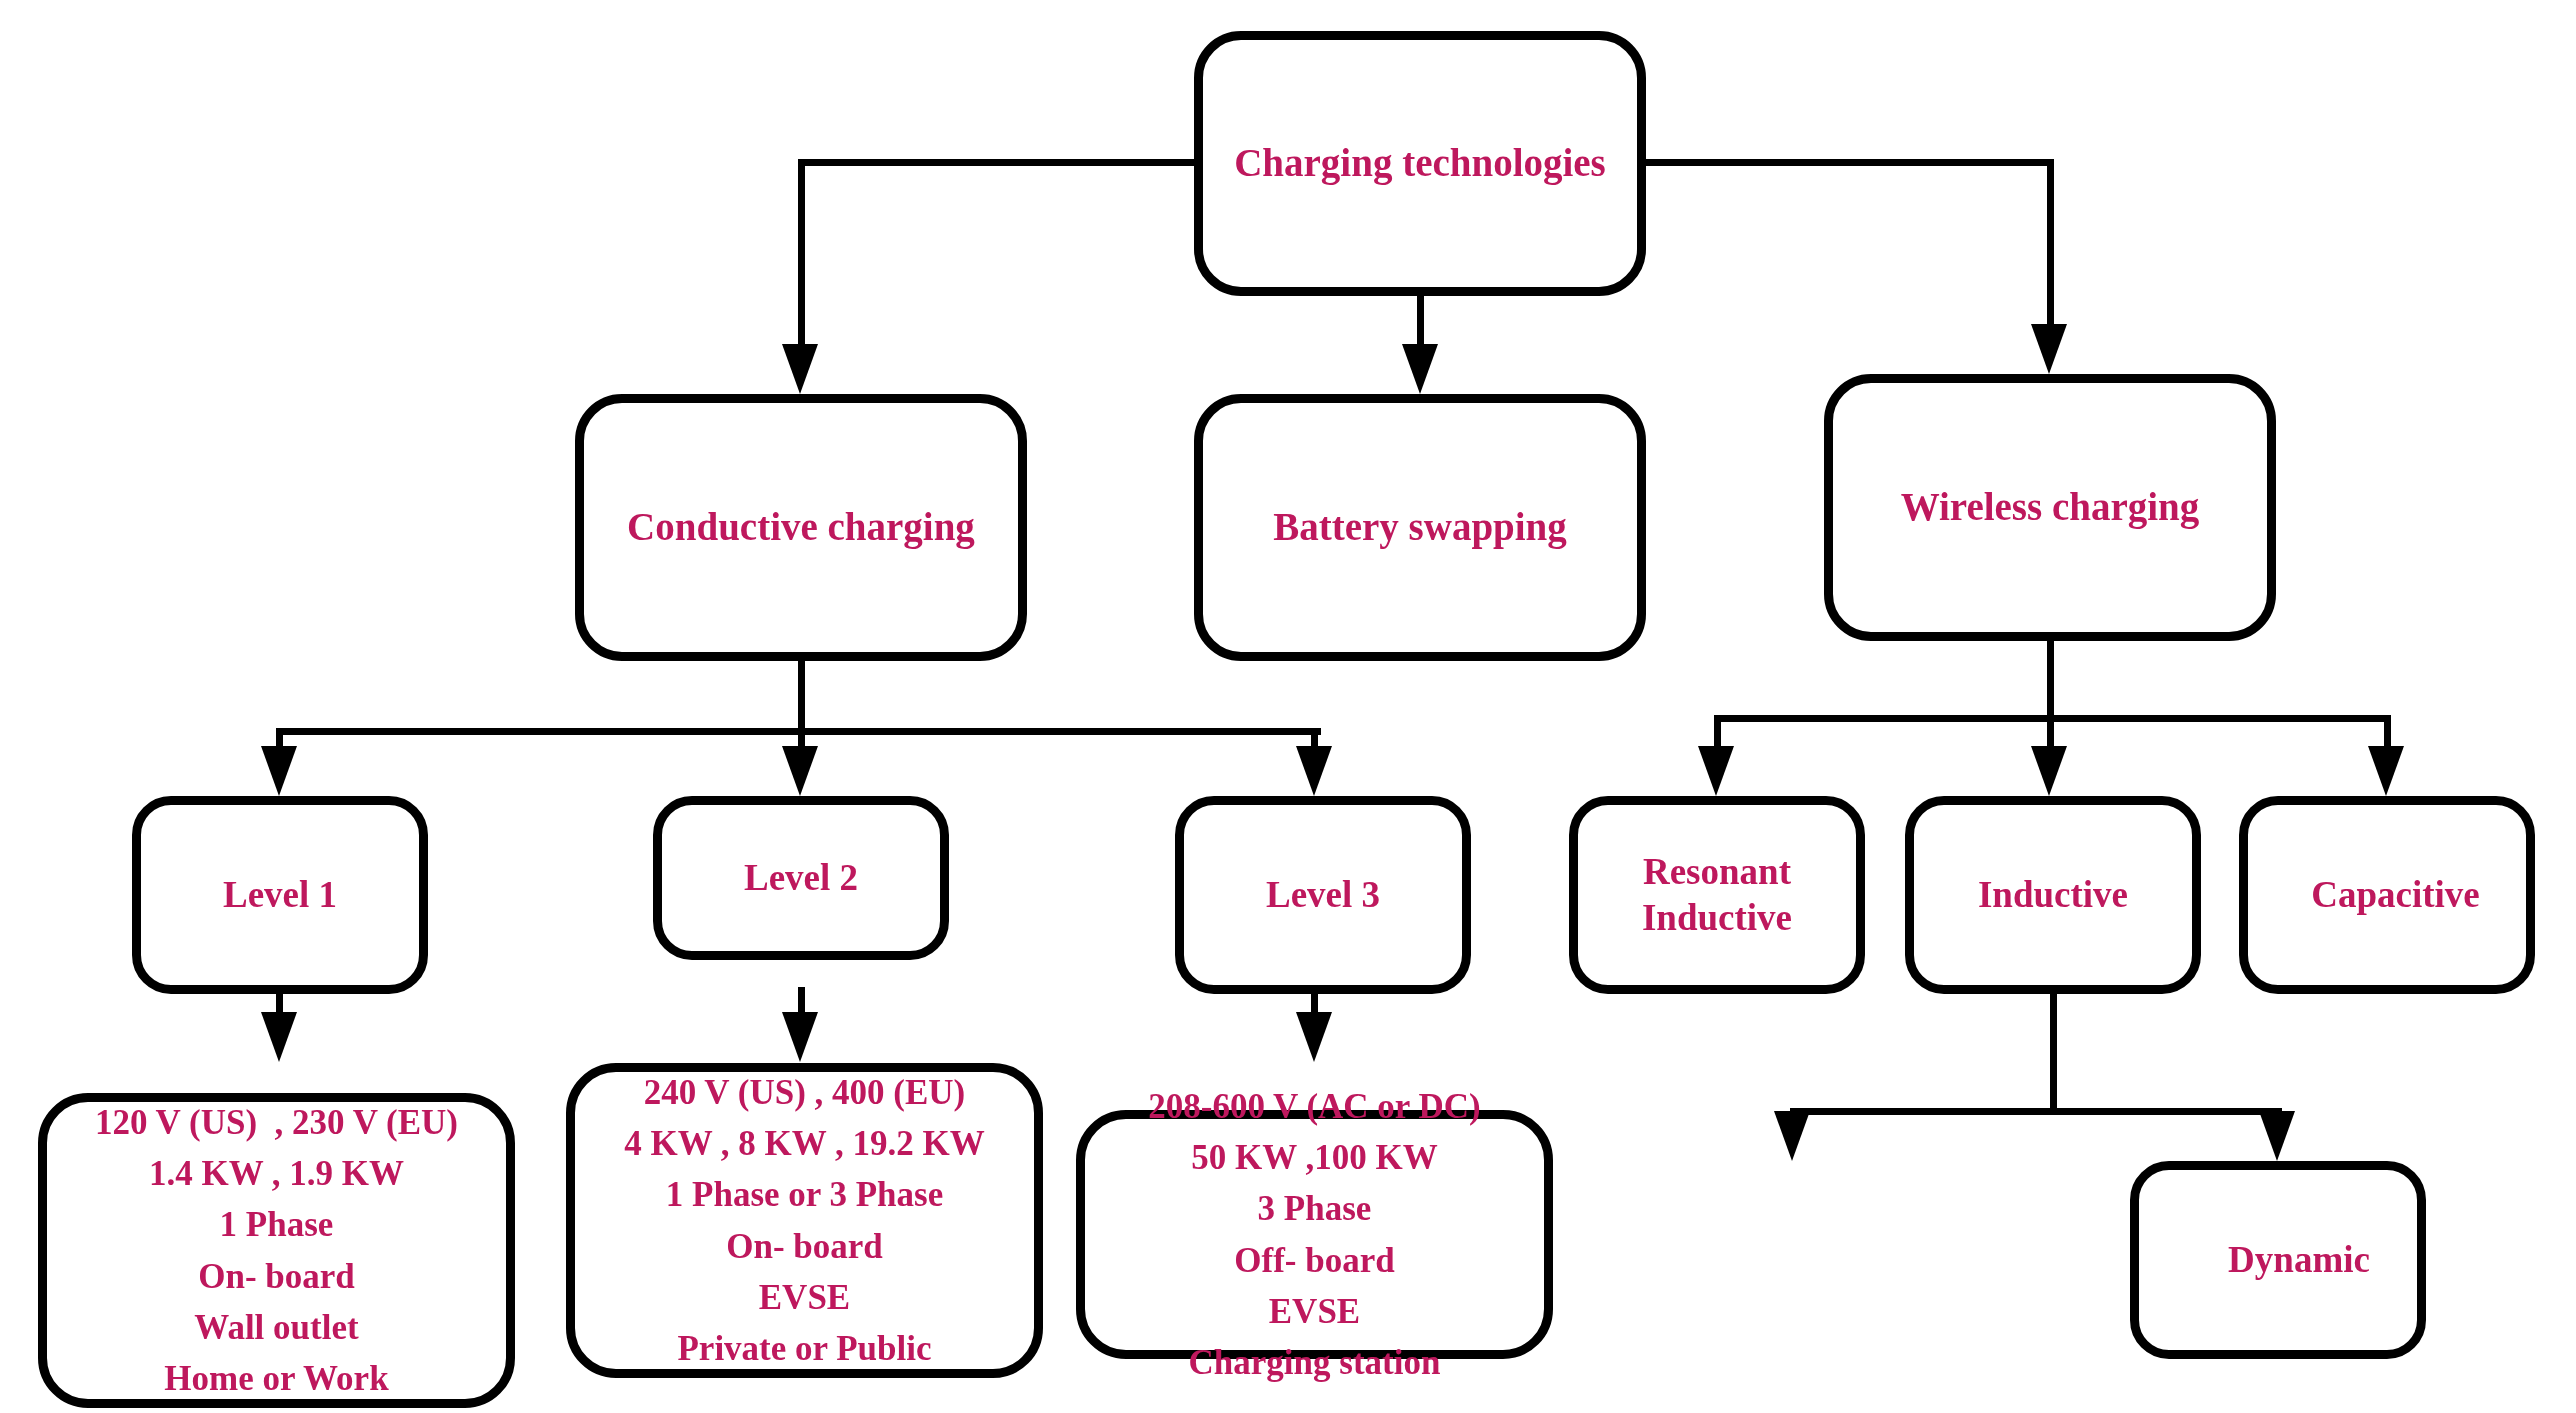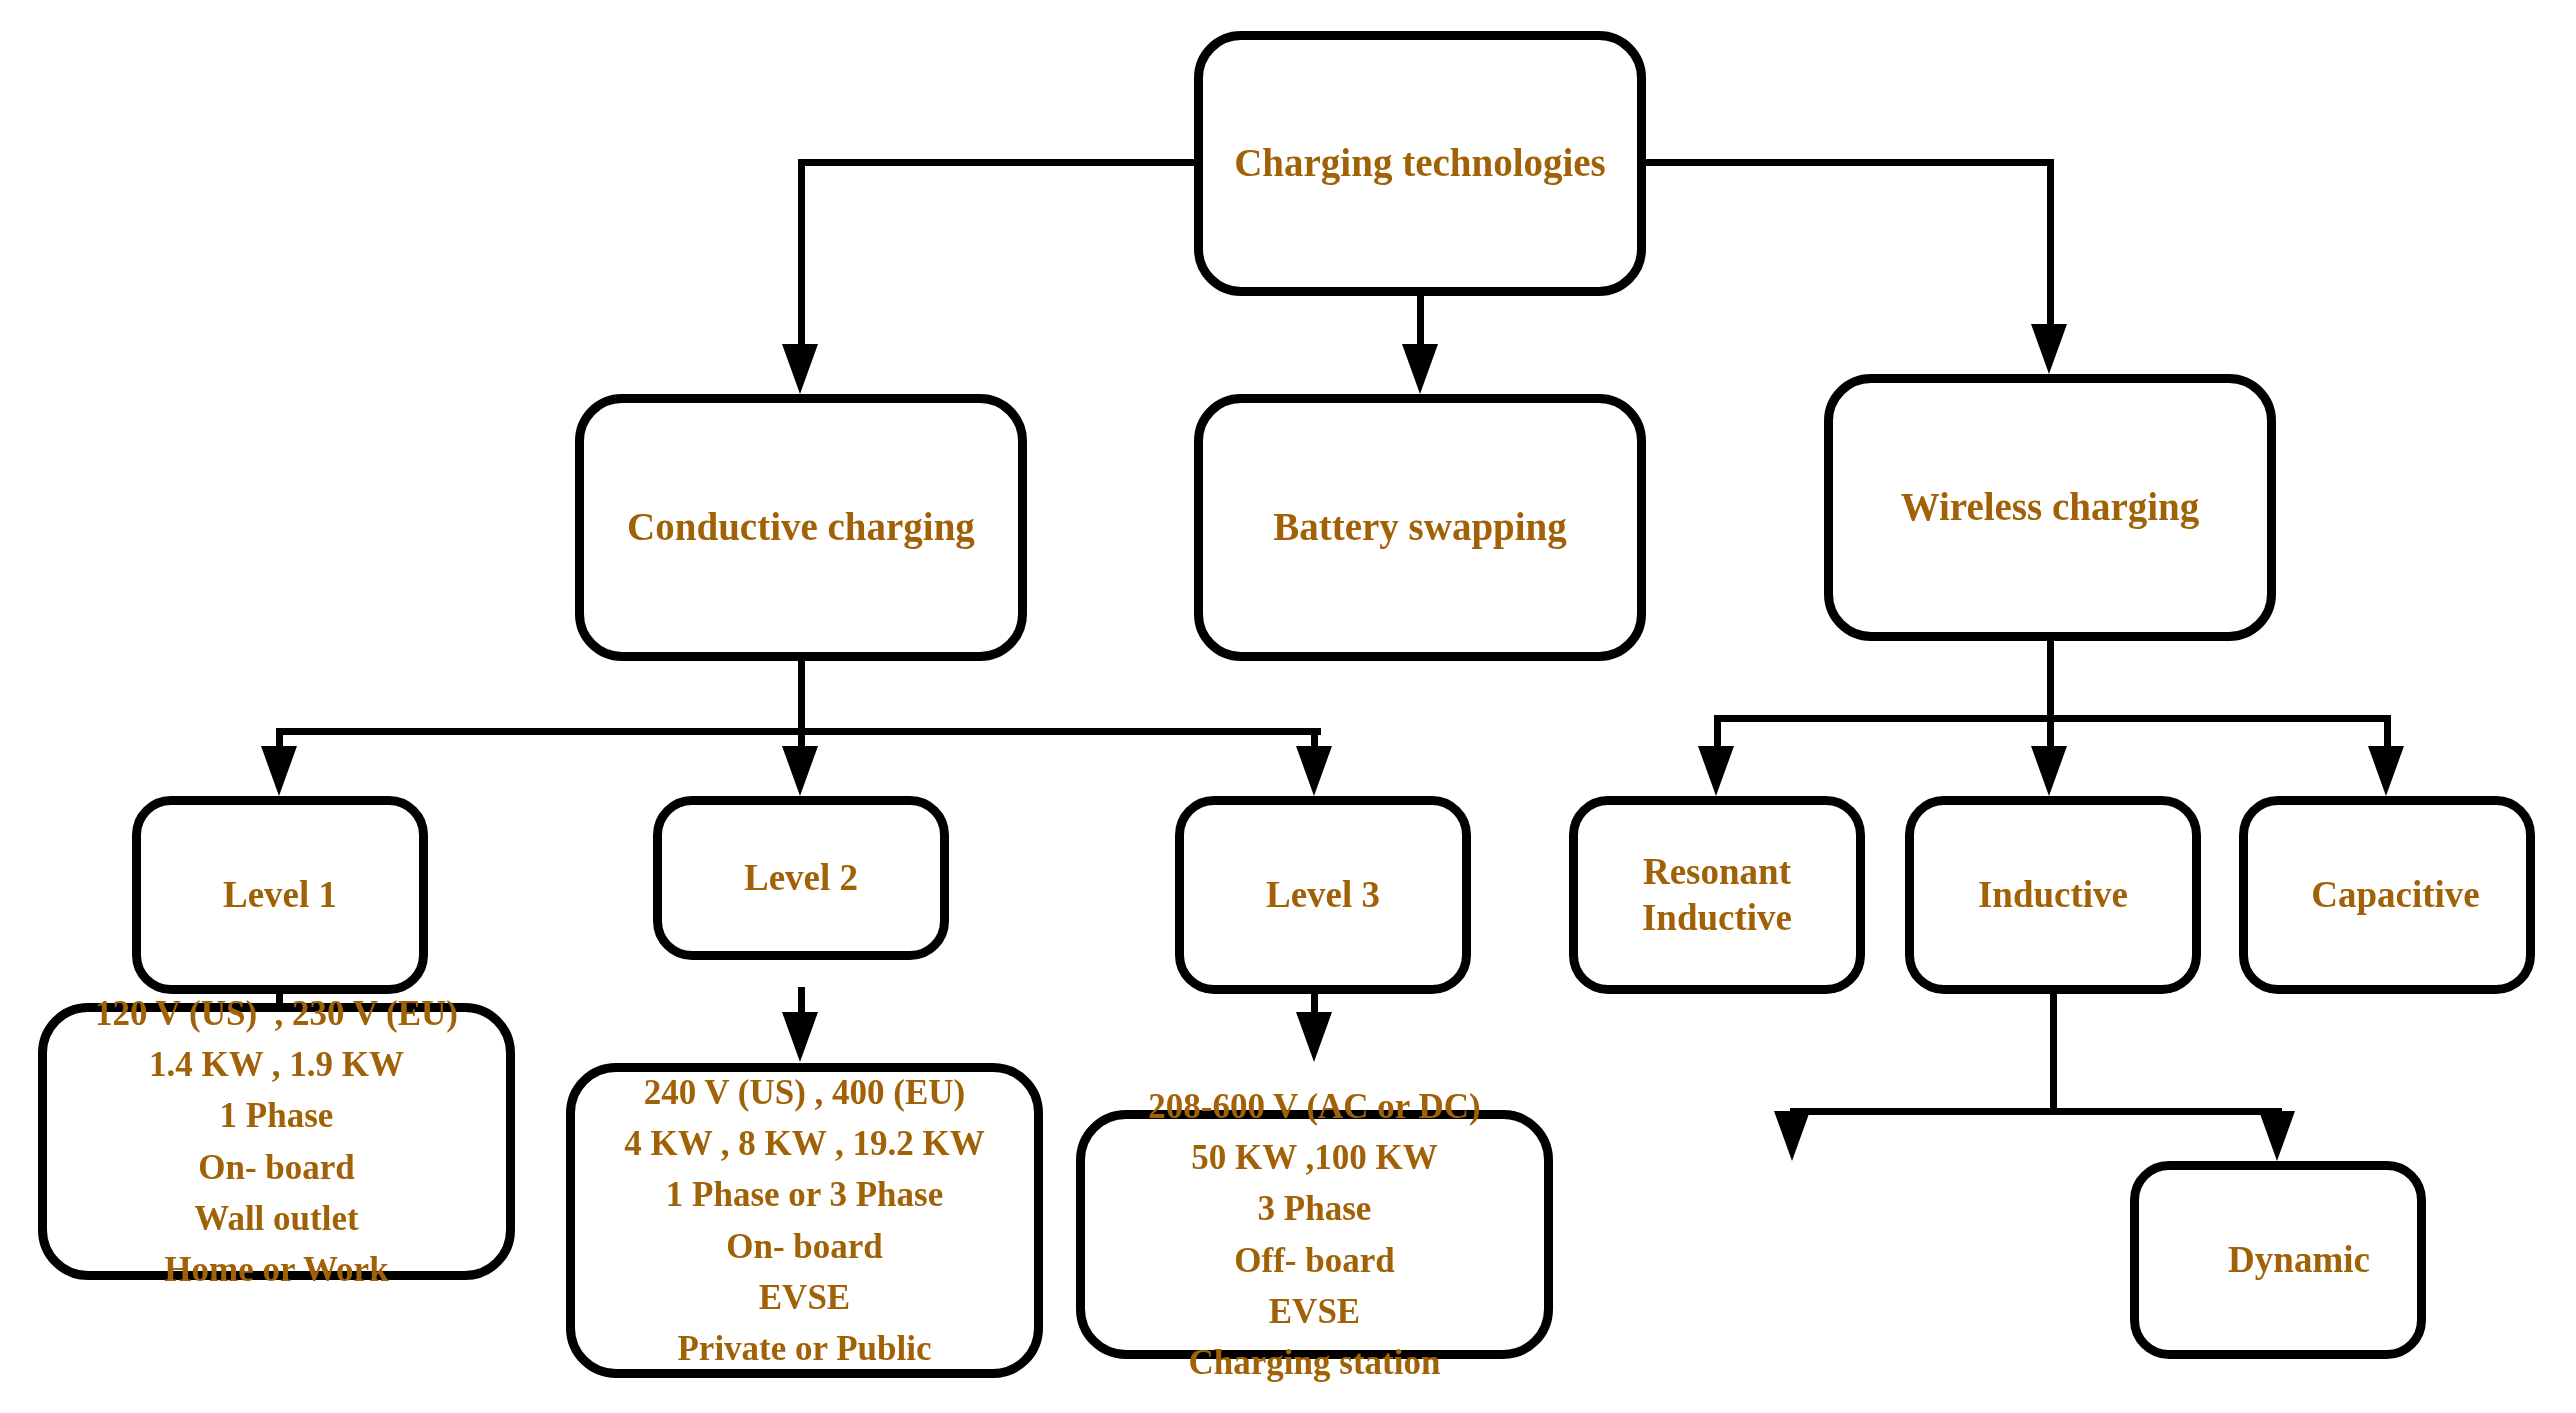--- a/index.html
+++ b/index.html
@@ -6,21 +6,21 @@
     margin: 0;
     padding: 0;
     background: #ffffff;
   }
   .canvas {
     position: relative;
     width: 2576px;
     height: 1413px;
     background: #ffffff;
     font-family: "Liberation Serif", "DejaVu Serif", serif;
-    color: #a16207;
+    color: #be185d;
     overflow: hidden;
   }
   .node {
     position: absolute;
     box-sizing: border-box;
     border: 9.7px solid #000000;
     background: #ffffff;
     display: flex;
     align-items: center;
     justify-content: center;
@@ -137,21 +137,21 @@
   </div>
 
   <div class="node md" style="left:1905px; top:796px; width:296px; height:198px;">
     <span class="label">Inductive</span>
   </div>
 
   <div class="node md" style="left:2239px; top:796px; width:296px; height:198px;padding-left:17px;">
     <span class="label">Capacitive</span>
   </div>
 
-  <div class="node dt" style="left:38px; top:1003px; width:477px; height:277px;">
+  <div class="node dt" style="left:38px; top:1093px; width:477px; height:315px;">
     <span class="label">120 V (US)  , 230 V (EU)
 1.4 KW , 1.9 KW
 1 Phase
 On- board
 Wall outlet
 Home or Work</span>
   </div>
 
   <div class="node dt" style="left:566px; top:1063px; width:477px; height:315px;">
     <span class="label">240 V (US) , 400 (EU)

